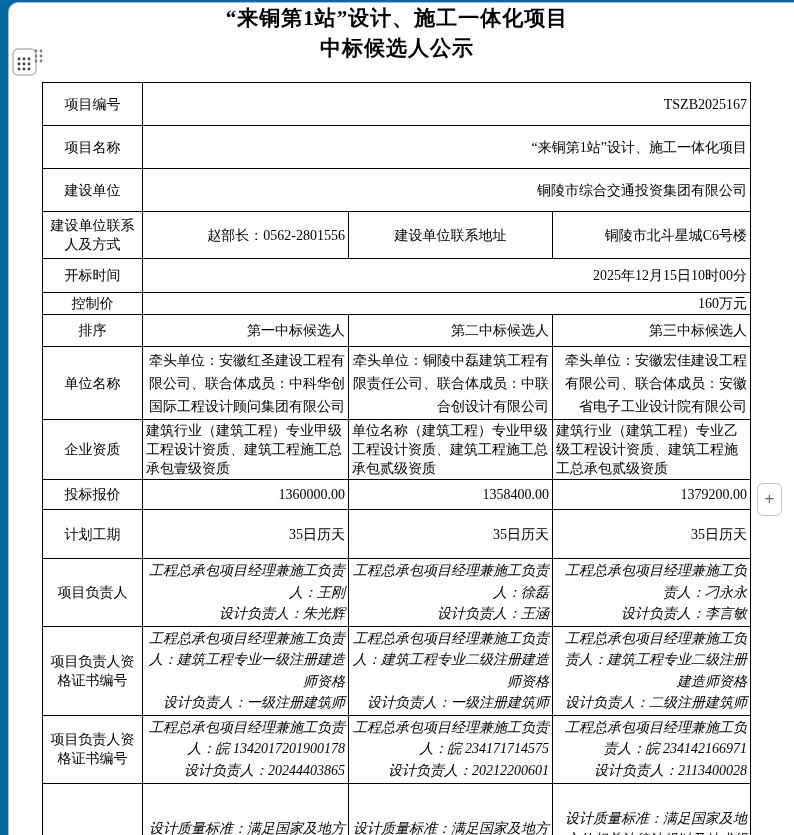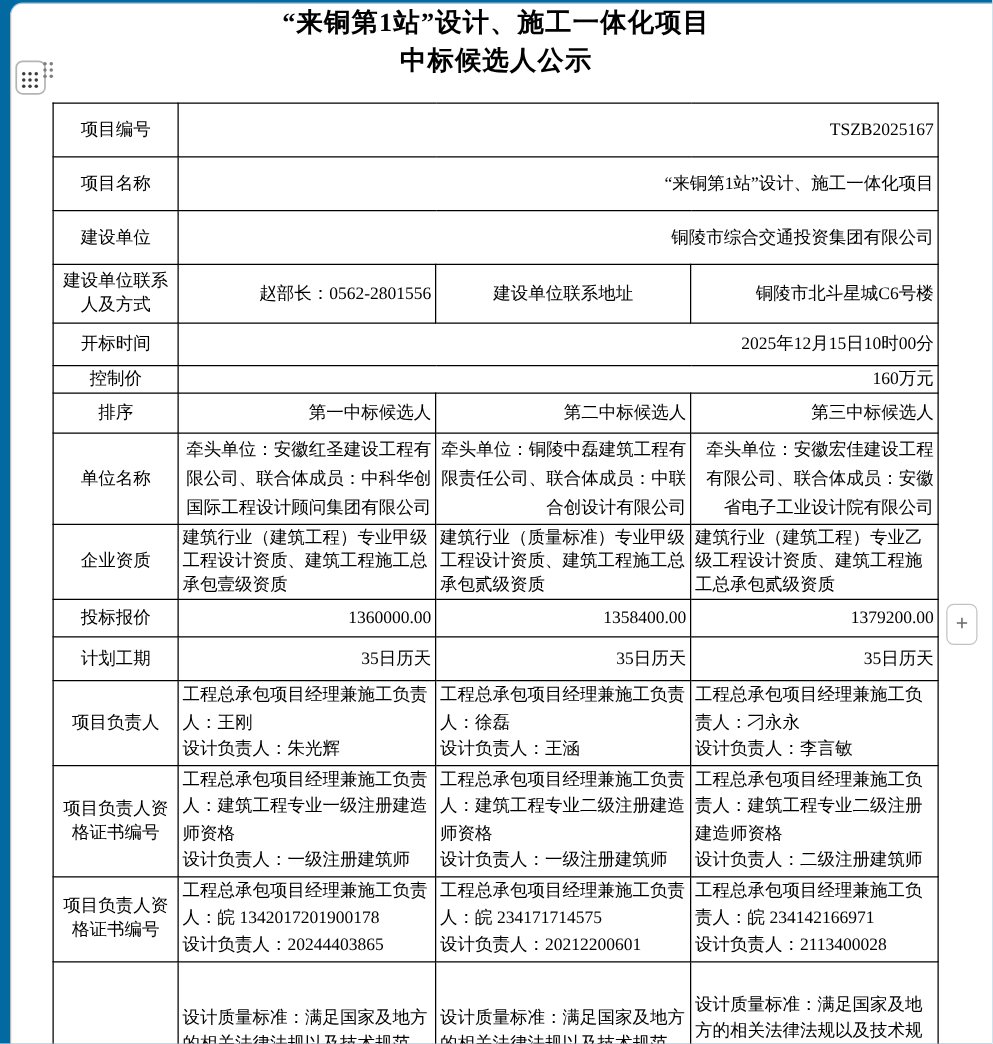--- a/index.html
+++ b/index.html
@@ -35,32 +35,32 @@
   }
   table.bid td{
     border:1px solid #000;vertical-align:middle;
     padding:1px 3px;overflow:hidden;
   }
   td.lab{text-align:center;line-height:19px;}
   td.val{text-align:right;line-height:19px;}
   td.ctr{text-align:right;white-space:pre-line;line-height:23px;}
   td.ctr2{text-align:left;white-space:pre-line;line-height:19px;}
   td.lft{
-    text-align:left;vertical-align:top;white-space:pre-line;
-    line-height:21.5px;padding:1px 1px 1px 3px;
+    text-align:right;vertical-align:top;white-space:pre-line;
+    line-height:21.5px;padding:1px 1px 1px 3px;font-style:italic;
   }
   tr.r1,tr.r2,tr.r3{height:43px;}
   tr.r4{height:47px;}
   tr.r5{height:34px;}
   tr.r6{height:22px;}
   tr.r7{height:32px;}
   tr.r8{height:73px;}
   tr.r9{height:58px;}
   tr.r10{height:30px;}
-  tr.r11{height:35px;}
+  tr.r11{height:49px;}
   tr.r12{height:65px;}
   tr.r13{height:87px;}
   tr.r14{height:68px;}
   tr.r15{height:175px;}
   tr.r15 td.lft{line-height:20.5px;}
 </style>
 </head>
 <body>
 
 <div class="stage">
@@ -137,21 +137,21 @@
       </tr>
       <tr class="r8">
         <td class="lab">单位名称</td>
         <td class="ctr">牵头单位：安徽红圣建设工程有限公司、联合体成员：中科华创国际工程设计顾问集团有限公司</td>
         <td class="ctr">牵头单位：铜陵中磊建筑工程有限责任公司、联合体成员：中联合创设计有限公司</td>
         <td class="ctr">牵头单位：安徽宏佳建设工程有限公司、联合体成员：安徽省电子工业设计院有限公司</td>
       </tr>
       <tr class="r9">
         <td class="lab">企业资质</td>
         <td class="ctr2">建筑行业（建筑工程）专业甲级工程设计资质、建筑工程施工总承包壹级资质</td>
-        <td class="ctr2">建筑行业（质量标准）专业甲级工程设计资质、建筑工程施工总承包贰级资质</td>
+        <td class="ctr2">单位名称（建筑工程）专业甲级工程设计资质、建筑工程施工总承包贰级资质</td>
         <td class="ctr2">建筑行业（建筑工程）专业乙级工程设计资质、建筑工程施工总承包贰级资质</td>
       </tr>
       <tr class="r10">
         <td class="lab">投标报价</td>
         <td class="val">1360000.00</td>
         <td class="val">1358400.00</td>
         <td class="val">1379200.00</td>
       </tr>
       <tr class="r11">
         <td class="lab">计划工期</td>

